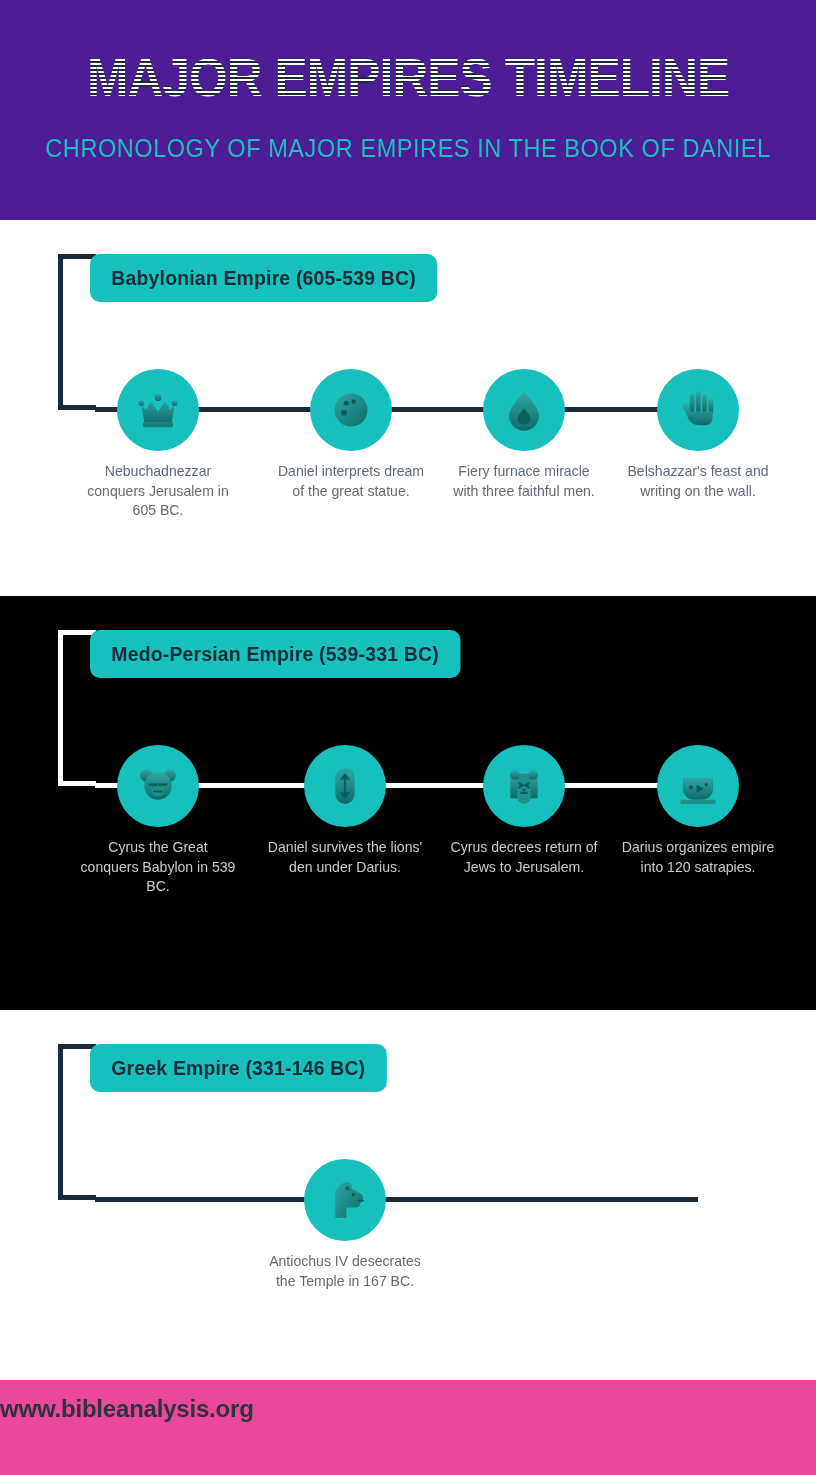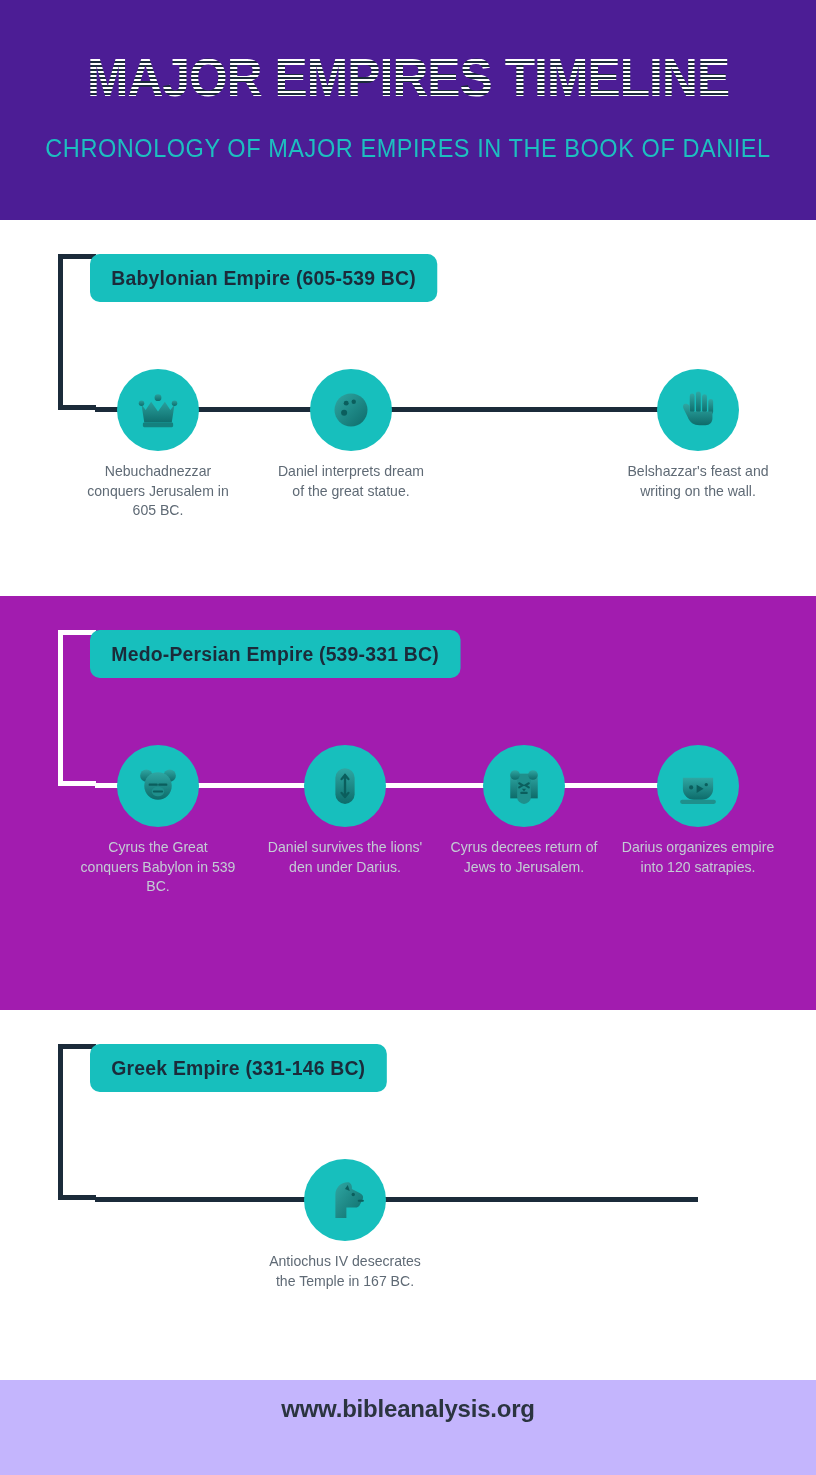--- a/index.html
+++ b/index.html
@@ -49,21 +49,21 @@
     font-size:25px;
     letter-spacing:0.6px;
     color:#1dbfc0;
     transform:scaleX(0.94);
     white-space:nowrap;
   }
 
   
   .section { position:absolute; left:0; width:816px; }
   .section.light { background:#ffffff; }
-  .section.dark  { background:#a21caf; }
+  .section.dark  { background:#000000; }
 
   #sec-0 { top:220px;  height:376px; }
   #sec-1 { top:596px;  height:414px; }
   #sec-2 { top:1010px; height:370px; }
 
   
   .bracket {
     position:absolute;
     left:58px;
     width:38px;
@@ -134,22 +134,22 @@
     font-size:14.5px;
     line-height:19.5px;
     color:#5f6a75;
     transform:scaleX(0.97);
   }
   .dark .caption { color:#c3ccd4; }
 
   
   .footer {
     position:absolute; left:0; top:1380px; width:816px; height:95px;
-    background:#c4b5fd;
-    display:flex; align-items:flex-start; justify-content:center;
+    background:#ec4899;
+    display:flex; align-items:flex-start; 
   }
   .footer-url {
     margin-top:15px;
     font-family:"Liberation Sans", sans-serif;
     font-weight:700;
     font-size:24px;
     color:#2b3440;
     letter-spacing:-0.2px;
   }
 </style>
@@ -205,20 +205,37 @@
               <circle cx="32" cy="32" r="24" fill="url(#g2)"></circle>
               <circle cx="25" cy="22" r="3.6" fill="#0b5e5d"></circle>
               <circle cx="36" cy="20" r="3.2" fill="#0b5e5d"></circle>
               <circle cx="22" cy="36" r="4.4" fill="#0b5e5d"></circle>
             </svg>
           </span>
         </div>
         <div class="caption">Daniel interprets dream of the great statue.</div>
       </div>
 
+      <div class="item" style="left:524px">
+        <div class="bubble">
+          <span>
+            <svg viewBox="0 0 64 64">
+                <defs>
+                  <linearGradient id="g3" x1="0" y1="0" x2="0" y2="1">
+              <stop offset="0" stop-color="#2fa7a3"></stop>
+                    <stop offset="1" stop-color="#0e6b6a"></stop>
+                  </linearGradient>
+                </defs>
+              <path fill="url(#g3)" d="M32 6C32 6 10 28 10 40a22 22 0 0044 0C54 28 32 6 32 6z"></path>
+              <path fill="#0b5e5d" d="M32 30c0 0-9 9-9 14a9 9 0 0018 0c0-5-9-14-9-14z"></path>
+            </svg>
+          </span>
+        </div>
+        <div class="caption">Fiery furnace miracle with three faithful men.</div>
+      </div>
 
       <div class="item" style="left:698px">
         <div class="bubble">
           <span>
             <svg viewBox="0 0 64 64">
                 <defs>
                   <linearGradient id="g4" x1="0" y1="0" x2="0" y2="1">
               <stop offset="0" stop-color="#2fa7a3"></stop>
                     <stop offset="1" stop-color="#0e6b6a"></stop>
                   </linearGradient>

